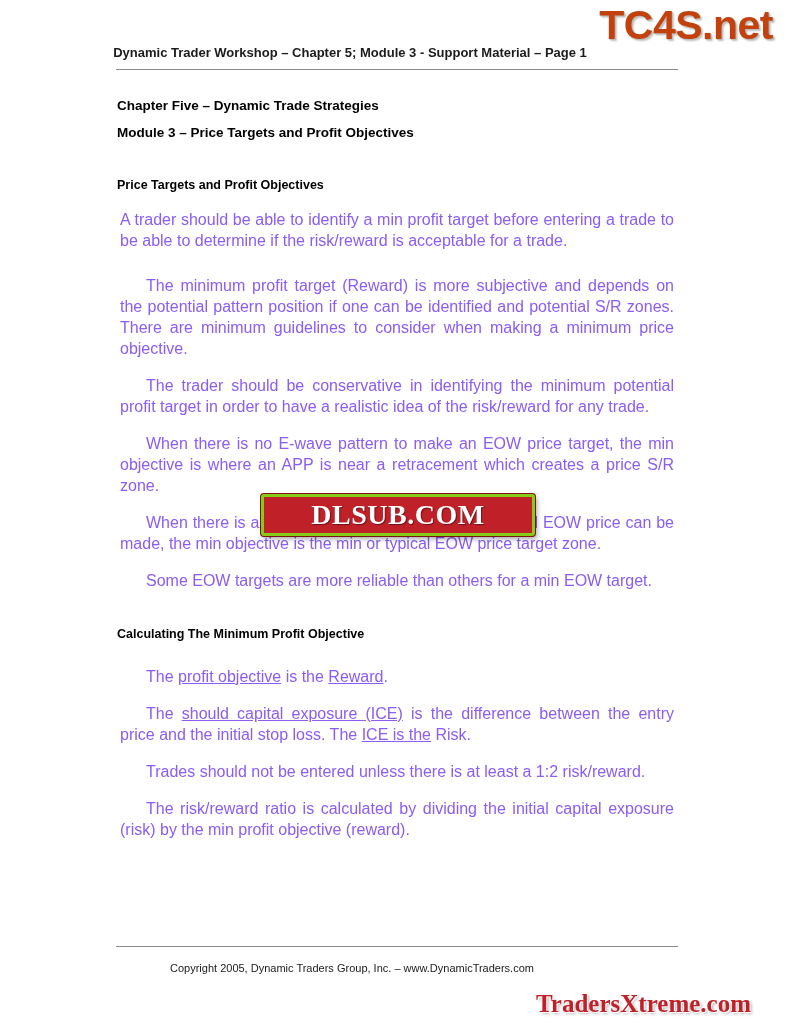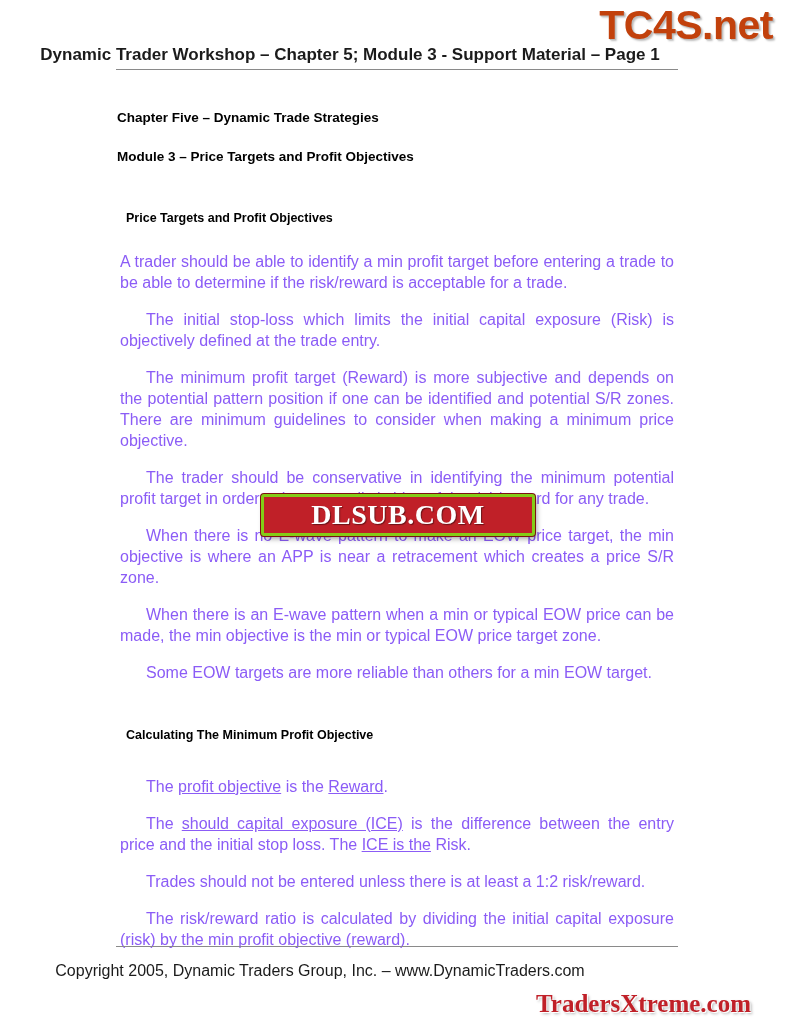--- a/index.html
+++ b/index.html
@@ -36,21 +36,21 @@
     white-space: nowrap;
   }
 
   
   .header-text {
     position: absolute;
     top: 45px;
     left: 0;
     width: 700px;
     text-align: center;
-    font-size: 17px;
+    font-size: 13px;
     font-weight: bold;
     color: #1b1b1b;
   }
   .rule {
     position: absolute;
     left: 116px;
     width: 562px;
     height: 1px;
     background: #8a8a8a;
   }
@@ -61,30 +61,30 @@
   .content {
     position: absolute;
     left: 116px;
     top: 92px;
     width: 562px;
   }
 
   h1.title-line {
     font-size: 13.5px;
     font-weight: bold;
-    margin: 12px 0 0 0;
+    margin: 0 0 0 0;
     padding: 0 0 0 1px;
     line-height: 27px;
     color: #000;
   }
 
   h2.section {
     font-size: 12.5px;
     font-weight: bold;
-    margin: 9px;
+    margin: 0;
     padding: 0 0 0 1px;
     line-height: 15px;
   }
 
   p.para {
     font-size: 16px;
     line-height: 21px;
     margin: 4px;
     text-align: justify;
     color: #8b5cf6;
@@ -122,22 +122,23 @@
     white-space: nowrap;
   }
 
   
   .footer-text {
     position: absolute;
     top: 962px;
     left: 0;
     width: 640px;
     text-align: center;
-    font-size: 16px;
+    font-size: 11px;
     color: #1b1b1b;
+    padding-left: 32px;
   }
 
   .wm-bottom {
     position: absolute;
     top: 990px;
     right: 40px;
     font-family: "Liberation Serif", serif;
     font-size: 25px;
     font-weight: bold;
     color: #c02028;
@@ -160,21 +161,20 @@
     <h1 class="title-line">Chapter Five  – Dynamic Trade Strategies</h1>
     <h1 class="title-line">Module 3 – Price Targets and Profit Objectives</h1>
 
     <div class="gap-32"></div>
 
     <h2 class="section">Price Targets and Profit Objectives</h2>
     <div class="gap-12"></div>
 
     <p class="para">A trader should be able to identify a min profit target before entering a trade to be able to determine if the risk/reward is acceptable for a trade.</p>
     <div class="gap-8"></div>
-    <p class="para indent">The initial stop-loss which limits the initial capital exposure (Risk) is objectively defined at the trade entry.</p>
     <div class="gap-8"></div>
     <p class="para indent">The minimum profit target (Reward) is more subjective and depends on the potential pattern position if one can be identified and potential S/R zones. There are minimum guidelines to consider when making a minimum price objective.</p>
     <div class="gap-8"></div>
     <p class="para indent">The trader should be conservative in identifying the minimum potential profit target in order to have a realistic idea of the risk/reward for any trade.</p>
     <div class="gap-8"></div>
     <p class="para indent">When there is no E-wave pattern to make an EOW price target, the min objective is where an APP is near a retracement which creates a price S/R zone.</p>
     <div class="gap-8"></div>
     <p class="para indent">When there is an E-wave pattern when a min or typical EOW price can be made, the min objective is the min or typical EOW price target zone.</p>
     <div class="gap-8"></div>
     <p class="para indent">Some EOW targets are more reliable than others for a min EOW target.</p>

